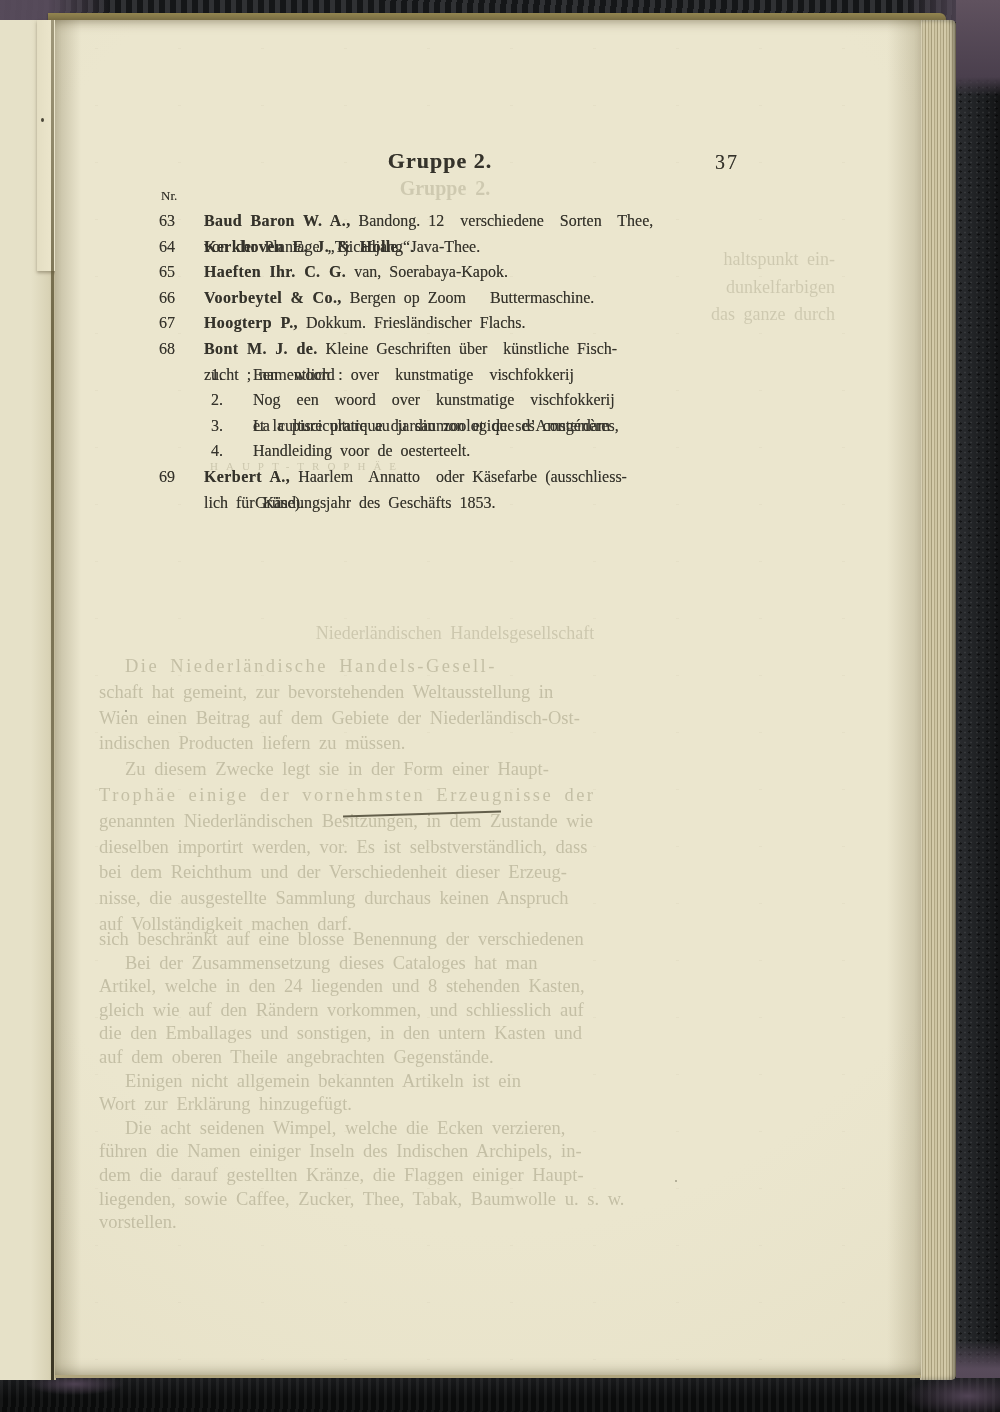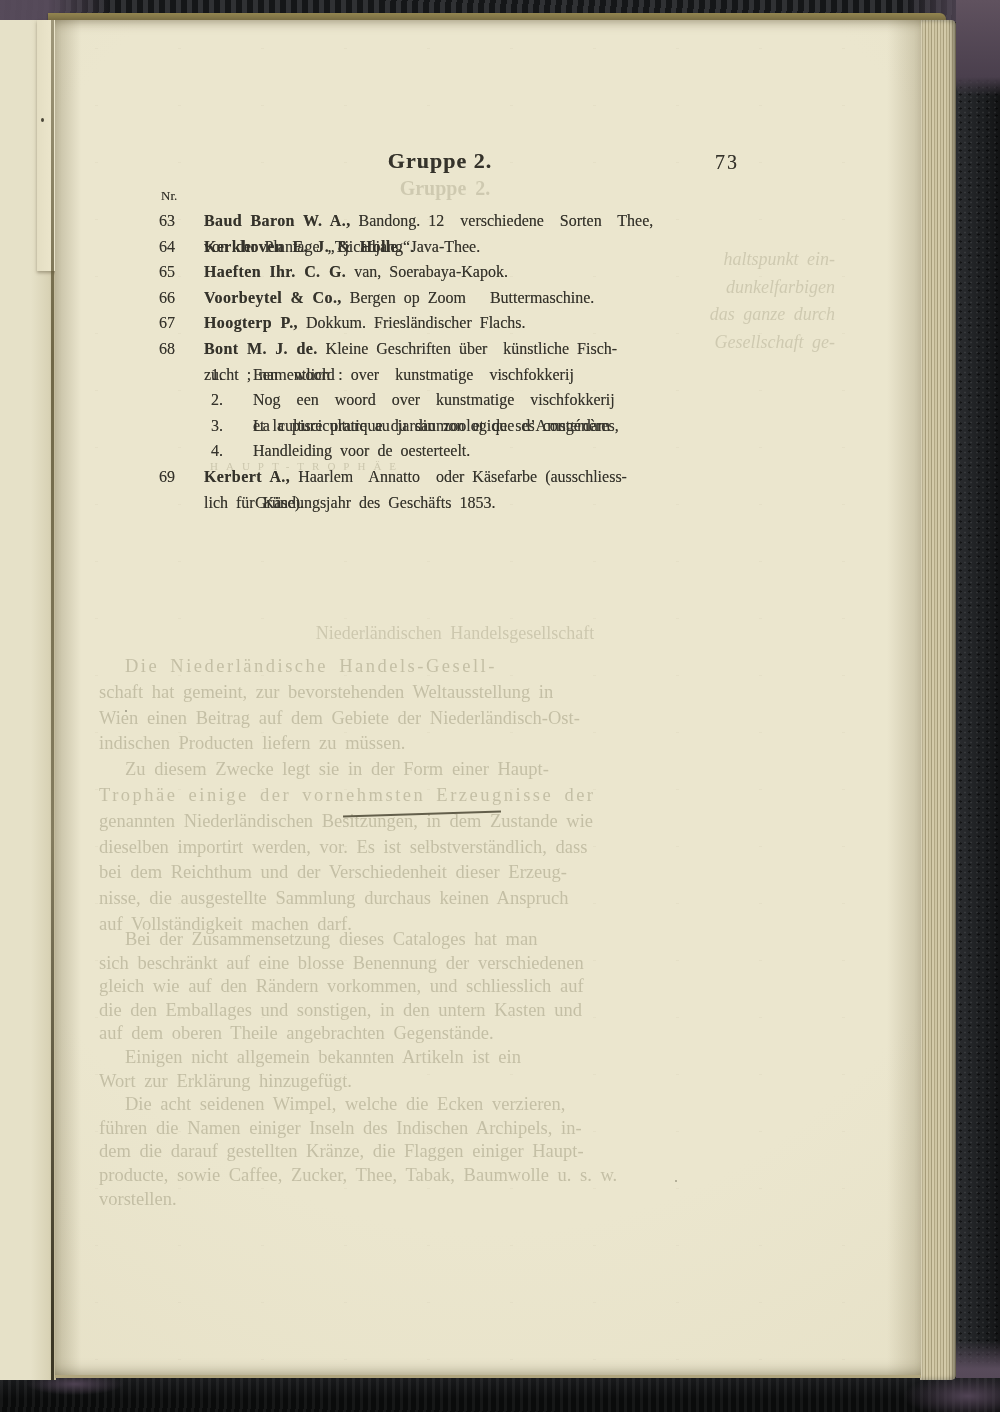--- a/index.html
+++ b/index.html
@@ -117,21 +117,21 @@
   .ghost-caps{left:155px;top:440px;width:440px;text-align:left;
     font-size:11px;letter-spacing:8px;opacity:.34;}
   .ghost-subhead{left:140px;top:603px;width:520px;text-align:center;
     font-size:18px;opacity:.32;}
   .ghost-upper{left:44px;top:634px;width:678px;font-size:18.5px;line-height:25.8px;}
   .ghost-lower{left:44px;top:908px;width:678px;font-size:18.5px;line-height:23.6px;}
   .ghost .gline{position:relative;}
   .ghost .gindent{text-indent:26px;}
   .ghost .gls{letter-spacing:2.5px;}
   .ghost-frags{left:500px;top:226px;width:280px;font-size:18px;line-height:27.5px;
-    text-align:right;opacity:.30;font-style:italic;}
+    text-align:right;opacity:.30;}
   .speck{border-radius:50%;background:#4a4638;z-index:3;}
   .speck.s1{left:-14px;top:98px;width:3px;height:4px;}   
   .speck.s2{left:70px;top:690px;width:2px;height:2px;opacity:.5;}
   .speck.s3{left:620px;top:1160px;width:2px;height:2px;opacity:.45;}
 </style>
 </head>
 <body>
 
 <div class="scene">
   <div class="cover-top"></div>
@@ -146,54 +146,54 @@
   <div class="gutter"></div>
   <div class="page-stack"></div>
 
   <div class="page">
 
     <div class="ghost ghost-running-head">Gruppe 2.</div>
     <div class="ghost ghost-frags">
         <div class="gline">haltspunkt ein-</div>
         <div class="gline">dunkelfarbigen</div>
         <div class="gline">das ganze durch</div>
-        <div class="gline">Gesellschaft ge-</div>
       </div>
     <div class="ghost ghost-caps">HAUPT-TROPHÄE</div>
     <div class="ghost ghost-upper">
         <div class="gline gindent gls">Die Niederländische Handels-Gesell-</div>
         <div class="gline">schaft hat gemeint, zur bevorstehenden Weltausstellung in</div>
         <div class="gline">Wien einen Beitrag auf dem Gebiete der Niederländisch-Ost-</div>
         <div class="gline">indischen Producten liefern zu müssen.</div>
         <div class="gline gindent">Zu diesem Zwecke legt sie in der Form einer Haupt-</div>
         <div class="gline gls">Trophäe einige der vornehmsten Erzeugnisse der</div>
         <div class="gline">genannten Niederländischen Besitzungen, in dem Zustande wie</div>
         <div class="gline">dieselben importirt werden, vor. Es ist selbstverständlich, dass</div>
         <div class="gline">bei dem Reichthum und der Verschiedenheit dieser Erzeug-</div>
         <div class="gline">nisse, die ausgestellte Sammlung durchaus keinen Anspruch</div>
         <div class="gline">auf Vollständigkeit machen darf.</div>
       </div>
     <div class="ghost ghost-subhead">Niederländischen Handelsgesellschaft</div>
     <div class="ghost ghost-lower">
+        <div class="gline">sich beschränkt auf eine blosse Benennung der verschiedenen</div>
         <div class="gline gindent">Bei der Zusammensetzung dieses Cataloges hat man</div>
-        <div class="gline">sich beschränkt auf eine blosse Benennung der verschiedenen</div>
+        <div class="gline">Artikel, welche in den 24 liegenden und 8 stehenden Kasten,</div>
         <div class="gline">gleich wie auf den Rändern vorkommen, und schliesslich auf</div>
         <div class="gline">die den Emballages und sonstigen, in den untern Kasten und</div>
         <div class="gline">auf dem oberen Theile angebrachten Gegenstände.</div>
         <div class="gline gindent">Einigen nicht allgemein bekannten Artikeln ist ein</div>
         <div class="gline">Wort zur Erklärung hinzugefügt.</div>
         <div class="gline gindent">Die acht seidenen Wimpel, welche die Ecken verzieren,</div>
         <div class="gline">führen die Namen einiger Inseln des Indischen Archipels, in-</div>
         <div class="gline">dem die darauf gestellten Kränze, die Flaggen einiger Haupt-</div>
-        <div class="gline">producte, sowie Caffee, Zucker, Thee, Tabak, Baumwolle u. s. w.</div>
+        <div class="gline">liegenden, sowie Caffee, Zucker, Thee, Tabak, Baumwolle u. s. w.</div>
         <div class="gline">vorstellen.</div>
       </div>
 
     <div class="print group-title">Gruppe 2.</div>
-    <div class="print page-num">73</div>
+    <div class="print page-num">37</div>
     <div class="print nr-label">Nr.</div>
     <div class="print entries"><div class="entry ind0"><div class="nr">63</div><div class="txt"><div class="tline"><span class="b">Baud Baron W. A.,</span><span> Bandong. 12  verschiedene  Sorten  Thee,</span></div><div class="tline"><span>von der Plantage „Tjicadjang“.</span></div></div></div><div class="entry ind0"><div class="nr">64</div><div class="txt"><div class="tline"><span class="b">Kerkhoven E. J. &amp; Holle.</span><span> Java-Thee.</span></div></div></div><div class="entry ind0"><div class="nr">65</div><div class="txt"><div class="tline"><span class="b">Haeften Ihr. C. G.</span><span> van, Soerabaya-Kapok.</span></div></div></div><div class="entry ind0"><div class="nr">66</div><div class="txt"><div class="tline"><span class="b">Voorbeytel &amp; Co.,</span><span> Bergen op Zoom   Buttermaschine.</span></div></div></div><div class="entry ind0"><div class="nr">67</div><div class="txt"><div class="tline"><span class="b">Hoogterp P.,</span><span> Dokkum. Friesländischer Flachs.</span></div></div></div><div class="entry ind0"><div class="nr">68</div><div class="txt"><div class="tline"><span class="b">Bont M. J. de.</span><span> Kleine Geschriften über  künstliche Fisch-</span></div><div class="tline"><span>zucht ; namentlich :</span></div></div></div><div class="entry ind1"><div class="nr">1.</div><div class="txt"><div class="tline"><span>Een  woord  over  kunstmatige  vischfokkerij</span></div></div></div><div class="entry ind1"><div class="nr">2.</div><div class="txt"><div class="tline"><span>Nog  een  woord  over  kunstmatige  vischfokkerij</span></div></div></div><div class="entry ind1"><div class="nr">3.</div><div class="txt"><div class="tline"><span>La culture pratique du saumon et de ses congénères,</span></div><div class="tline"><span>et la pisciculture au jardin zoologique d’Amsterdam</span></div></div></div><div class="entry ind1"><div class="nr">4.</div><div class="txt"><div class="tline"><span>Handleiding voor de oesterteelt.</span></div></div></div><div class="entry ind0"><div class="nr">69</div><div class="txt"><div class="tline"><span class="b">Kerbert A.,</span><span> Haarlem  Annatto  oder Käsefarbe (ausschliess-</span></div><div class="tline"><span>lich für Käse).</span></div></div></div><div class="entry ind2"><div class="nr"></div><div class="txt"><div class="tline"><span>Gründungsjahr des Geschäfts 1853.</span></div></div></div></div>
     <div class="divider"></div>
 
     <div class="speck s1"></div>
     <div class="speck s2"></div>
     <div class="speck s3"></div>
   </div>
 </div>
 

